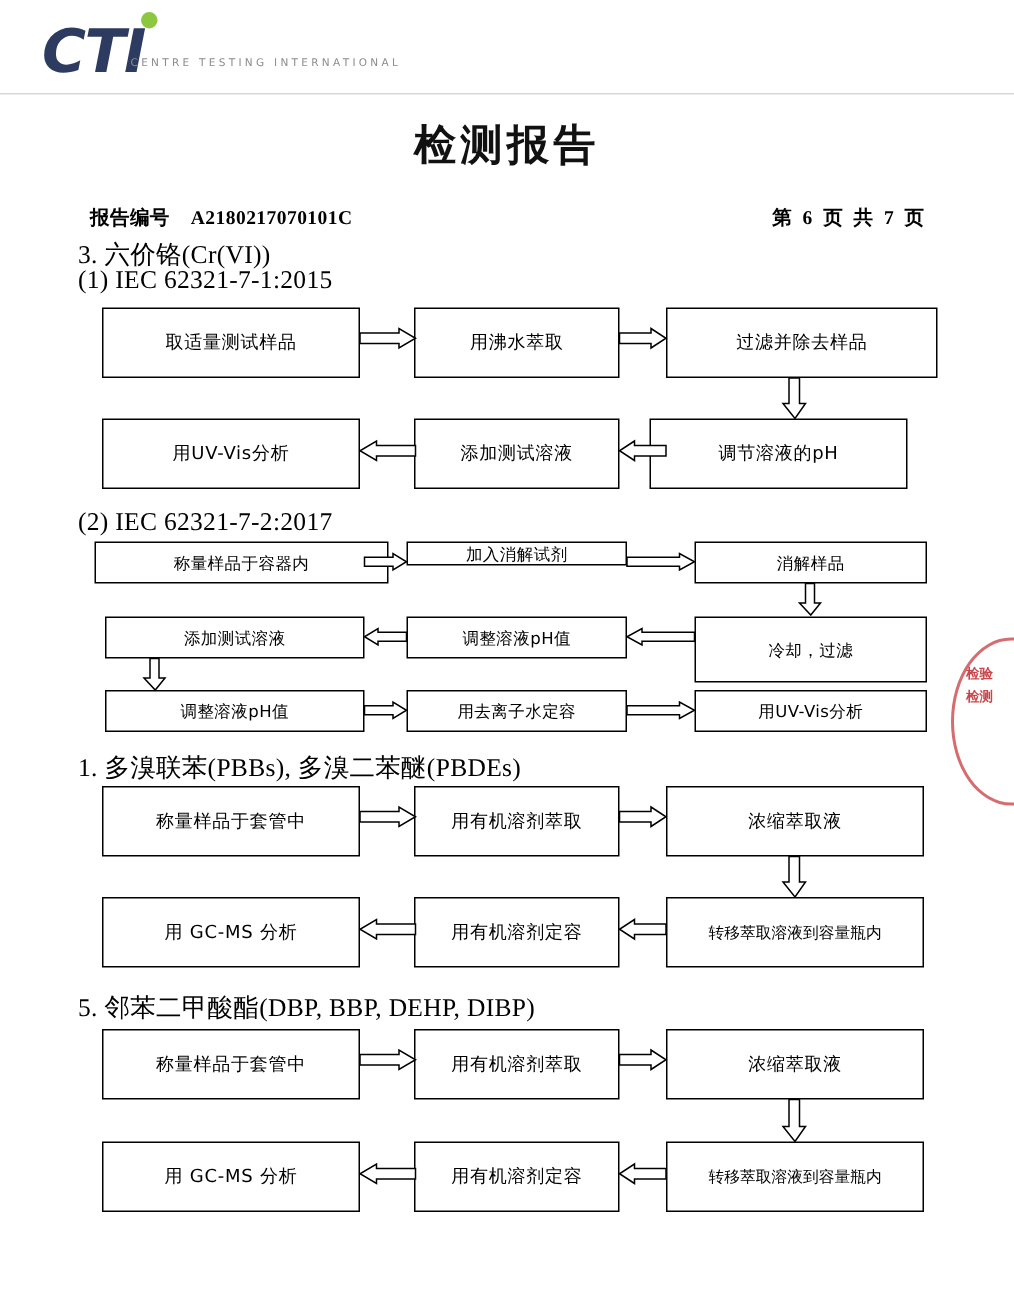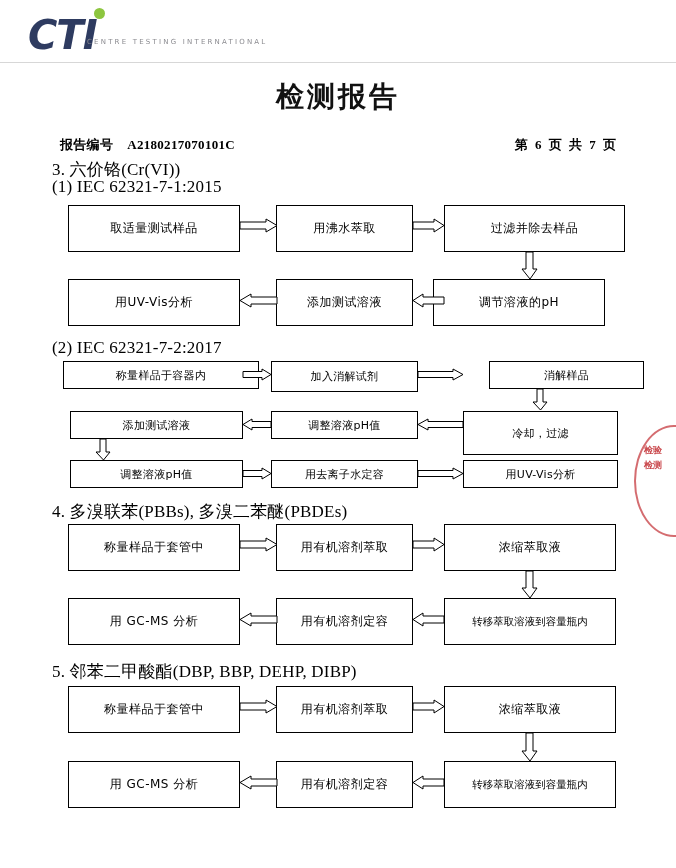--- a/index.html
+++ b/index.html
@@ -152,22 +152,22 @@
   </div>
   <div class="arrow" style="left:240px;top:294px">
     <svg width="38" height="14" viewBox="0 0 38 14">
         <path d="M37 3 H11 V0 L0 6.5 L11 13 V10 H37 Z" fill="#fff" stroke="#000" stroke-width="1"></path>
       </svg>
   </div>
 
   <div class="sec-h" style="top:338px">(2) IEC 62321-7-2:2017</div>
 
   <div class="fbox small" style="left:63px;top:361px;width:196px;height:28px">称量样品于容器内</div>
-  <div class="fbox small" style="left:271px;top:361px;width:147px;height:31px">加入消解试剂</div>
-  <div class="fbox small" style="left:489px;top:361px;width:155px;height:28px">消解样品</div>
+  <div class="fbox small" style="left:271px;top:361px;width:147px;height:16px">加入消解试剂</div>
+  <div class="fbox small" style="left:463px;top:361px;width:155px;height:28px">消解样品</div>
 
   <div class="fbox small" style="left:70px;top:411px;width:173px;height:28px">添加测试溶液</div>
   <div class="fbox small" style="left:271px;top:411px;width:147px;height:28px">调整溶液pH值</div>
   <div class="fbox small" style="left:463px;top:411px;width:155px;height:44px">冷却，过滤</div>
 
   <div class="fbox small" style="left:70px;top:460px;width:173px;height:28px">调整溶液pH值</div>
   <div class="fbox small" style="left:271px;top:460px;width:147px;height:28px">用去离子水定容</div>
   <div class="fbox small" style="left:463px;top:460px;width:155px;height:28px">用UV-Vis分析</div>
 
   <div class="arrow" style="left:243px;top:369px">
@@ -204,21 +204,21 @@
     <svg width="29" height="12" viewBox="0 0 29 12">
         <path d="M0 2.5 H19 V0 L28 5.5 L19 11 V8.5 H0 Z" fill="#fff" stroke="#000" stroke-width="1"></path>
       </svg>
   </div>
   <div class="arrow" style="left:418px;top:468px">
     <svg width="46" height="12" viewBox="0 0 46 12">
         <path d="M0 2.5 H35 V0 L45 5.5 L35 11 V8.5 H0 Z" fill="#fff" stroke="#000" stroke-width="1"></path>
       </svg>
   </div>
 
-  <div class="sec-h" style="top:500px">4. 多溴联苯(PBBs), 多溴二苯醚(PBDEs)</div>
+  <div class="sec-h" style="top:500px">1. 多溴联苯(PBBs), 多溴二苯醚(PBDEs)</div>
 
   <div class="fbox" style="left:68px;top:524px;width:172px;height:47px">称量样品于套管中</div>
   <div class="fbox" style="left:276px;top:524px;width:137px;height:47px">用有机溶剂萃取</div>
   <div class="fbox" style="left:444px;top:524px;width:172px;height:47px">浓缩萃取液</div>
 
   <div class="fbox" style="left:68px;top:598px;width:172px;height:47px">用 GC-MS 分析</div>
   <div class="fbox" style="left:276px;top:598px;width:137px;height:47px">用有机溶剂定容</div>
   <div class="fbox tiny" style="left:444px;top:598px;width:172px;height:47px">转移萃取溶液到容量瓶内</div>
 
   <div class="arrow" style="left:240px;top:538px">

